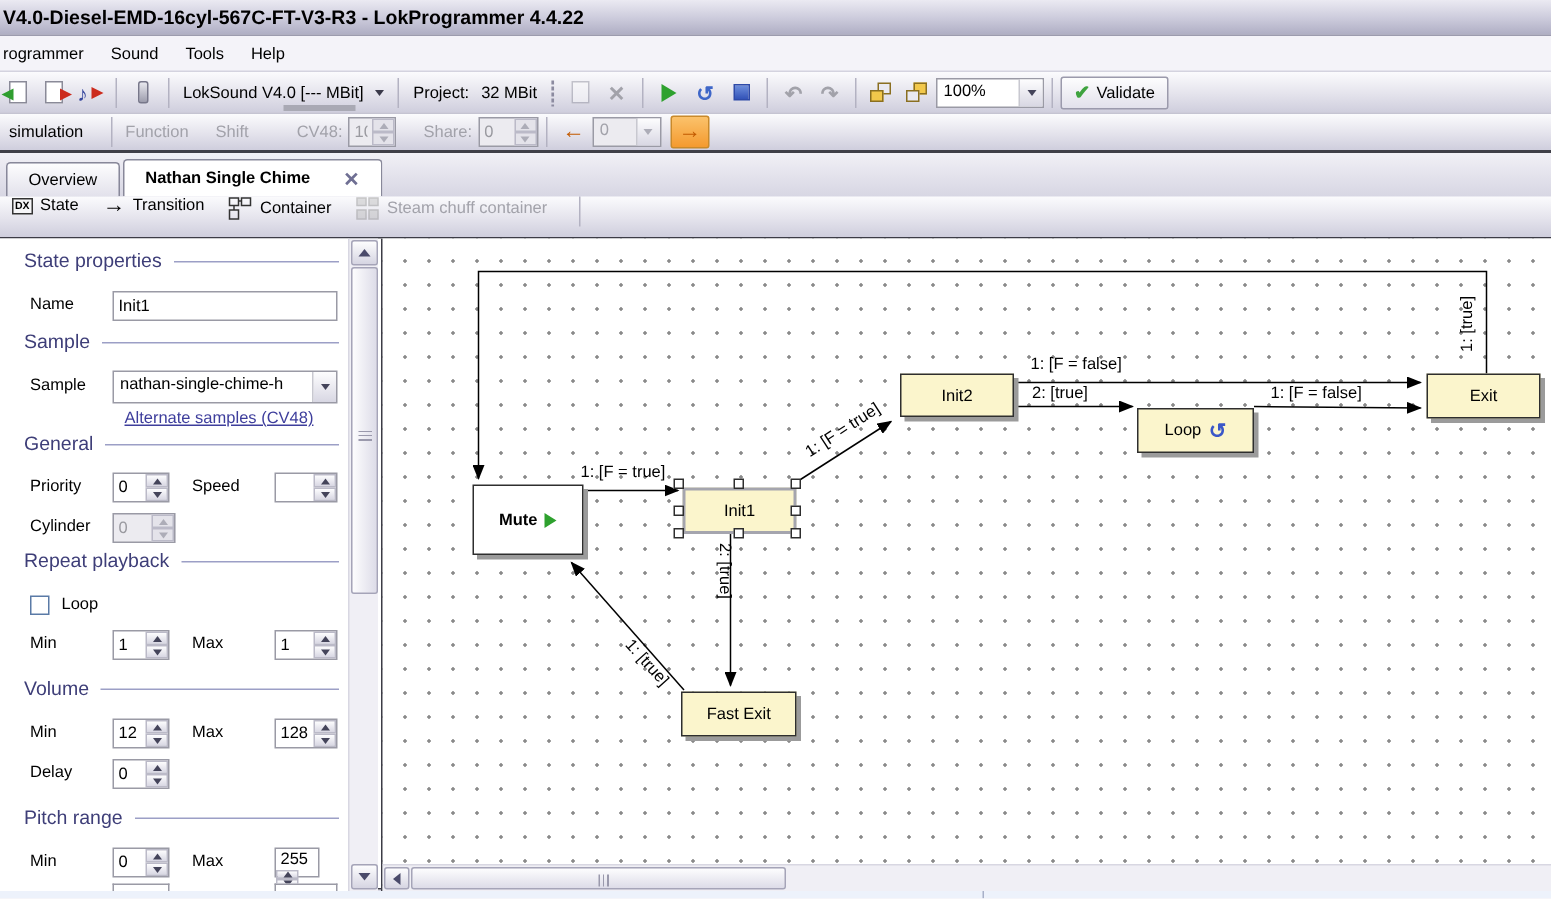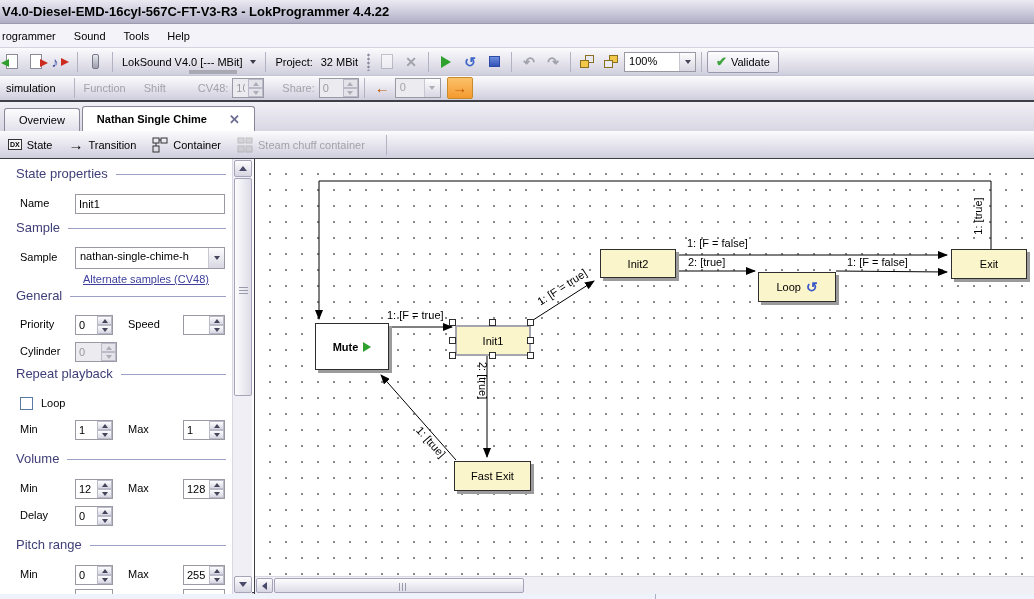--- a/index.html
+++ b/index.html
@@ -72,21 +72,21 @@
 
   
   #tabstrip{position:absolute;left:0;top:102px;width:1034px;height:29px;
     background:linear-gradient(#F1F0F6,#D7D6E3);display:flex;align-items:flex-end;padding-left:4px;}
   .tab{height:23px;display:flex;align-items:center;padding:0 14px;border:1px solid #88889A;
     border-bottom:none;border-radius:3px 3px 0 0;background:linear-gradient(#FDFDFE,#E2E1EB);margin-right:2px;}
   .tab.active{background:#fff;font-weight:bold;height:25px;}
   .tab .close{margin-left:22px;color:#6F6F93;font-weight:bold;font-size:13px;}
 
   
-  #dtoolbar{position:absolute;left:0;top:131px;width:1034px;height:27px;display:flex;align-items:center;
+  #dtoolbar{position:absolute;left:0;top:131px;width:1034px;height:27px;display:flex;align-items:flex-start;
     background:linear-gradient(#FBFBFD,#E4E3EC 55%,#CFCEDD);padding-left:8px;}
   .dtb-item{display:flex;align-items:center;gap:5px;margin-right:16px;flex:0 0 auto;}
   .state-ico{font-size:7px;font-weight:bold;border:1px solid #333;padding:0 1px;line-height:9px;background:#F6F6F8;}
   .trans-ico{font-size:15px;font-weight:bold;line-height:10px;}
   .cont-ico svg{display:block;}
   .gray-ico{opacity:.45;}
 
   
   #main{position:absolute;left:0;top:158px;width:1034px;height:435px;background:#fff;
     border-top:1px solid #3C3C46;border-bottom:1px solid #3C3C46;}
@@ -469,21 +469,21 @@
         <div class="spin-btns">
             <div class="sb">
               <i class="tu"></i>
             </div>
             <div class="sb">
               <i class="td"></i>
             </div>
           </div>
       </div>
       <span class="lbl" style="left:128px;top:409px;">Max</span>
-      <div class="spin" style="left:183px;top:406px;width:42px;">
+      <div class="spin" style="left:183px;top:406px;width:30px;flex-direction:column;">
         <input value="255" style="">
         <div class="spin-btns">
             <div class="sb">
               <i class="tu"></i>
             </div>
             <div class="sb">
               <i class="td"></i>
             </div>
           </div>
       </div>

